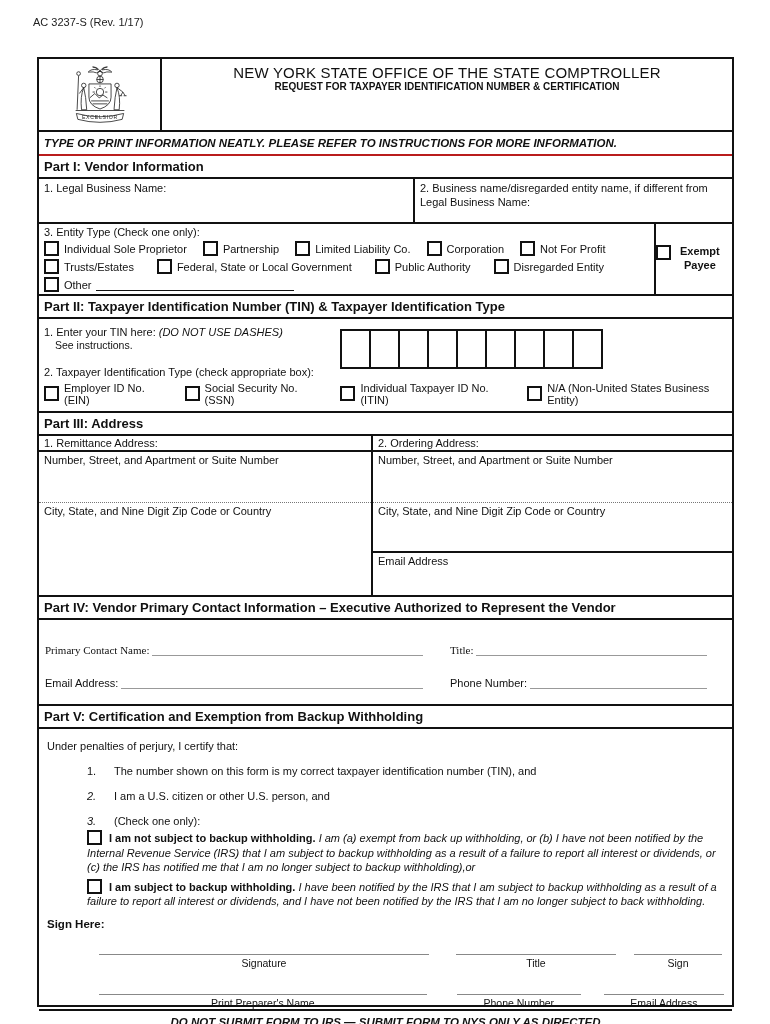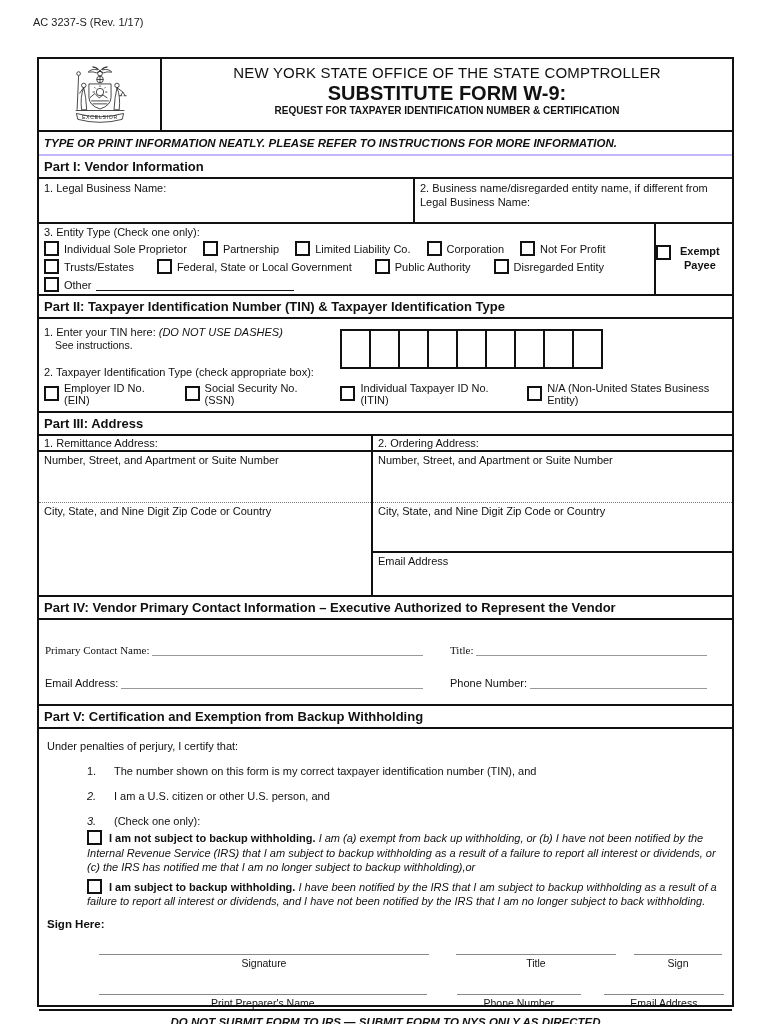--- a/index.html
+++ b/index.html
@@ -13,21 +13,21 @@
           border:2px solid #111; display:flex; flex-direction:column; background:#fff; }
 
   
   .hdr { display:flex; height:73px; border-bottom:2px solid #111; flex:none; }
   .hdr-seal { width:123px; border-right:2px solid #111; display:flex; align-items:center; justify-content:center; }
   .hdr-title { flex:1; text-align:center; padding-top:5px; }
   .hdr-agency { font-size:15px; font-weight:normal; letter-spacing:.2px; }
   .hdr-main { font-size:20px; font-weight:bold; margin-top:1px; }
   .hdr-sub { font-size:10px; font-weight:bold; }
 
-  .instruction { height:24px; border-bottom:2px solid #c4b5fd; font-size:11.5px; font-weight:bold; font-style:italic;
+  .instruction { height:24px; border-bottom:2px solid #b91c1c; font-size:11.5px; font-weight:bold; font-style:italic;
                  display:flex; align-items:center; padding-left:5px; flex:none; }
 
   .part-head { height:23px; border-bottom:2px solid #111; font-size:13px; font-weight:bold;
                display:flex; align-items:center; padding-left:5px; flex:none; }
 
   
   .name-row { display:flex; height:45px; border-bottom:2px solid #111; flex:none; }
   .name-cell { padding:3px 5px; font-size:11px; }
   .name-cell.left { width:376px; border-right:2px solid #111; }
   .name-cell.right { flex:1; line-height:1.25; }
@@ -144,21 +144,20 @@
           <path d="M88 32 Q93 44 91 62 L84 62 Q85 44 88 32"></path>
           <path d="M88 32 L96 38 M96 38 l-3 5 M96 38 l3 5 M91 43 h4 M97 43 h4"></path>
 
           <path d="M32 63 H98"></path>
           <path d="M33 67 Q65 76 97 67 L95 75 Q65 83 35 75 Z"></path>
           <text x="65" y="74.5" text-anchor="middle" font-size="7" letter-spacing="1">EXCELSIOR</text>
         </svg>
       </div>
       <div class="hdr-title">
         <div class="hdr-agency">NEW YORK STATE OFFICE OF THE STATE COMPTROLLER</div>
-        <div class="hdr-main">SUBSTITUTE FORM W-9:</div>
         <div class="hdr-sub">REQUEST FOR TAXPAYER IDENTIFICATION NUMBER &amp; CERTIFICATION</div>
       </div>
     </div>
 
     <div class="instruction">TYPE OR PRINT INFORMATION NEATLY.  PLEASE REFER TO INSTRUCTIONS FOR MORE INFORMATION.</div>
 
     <div class="part-head">Part I: Vendor Information</div>
 
     <div class="name-row">
       <div class="name-cell left">1. Legal Business Name:</div>

